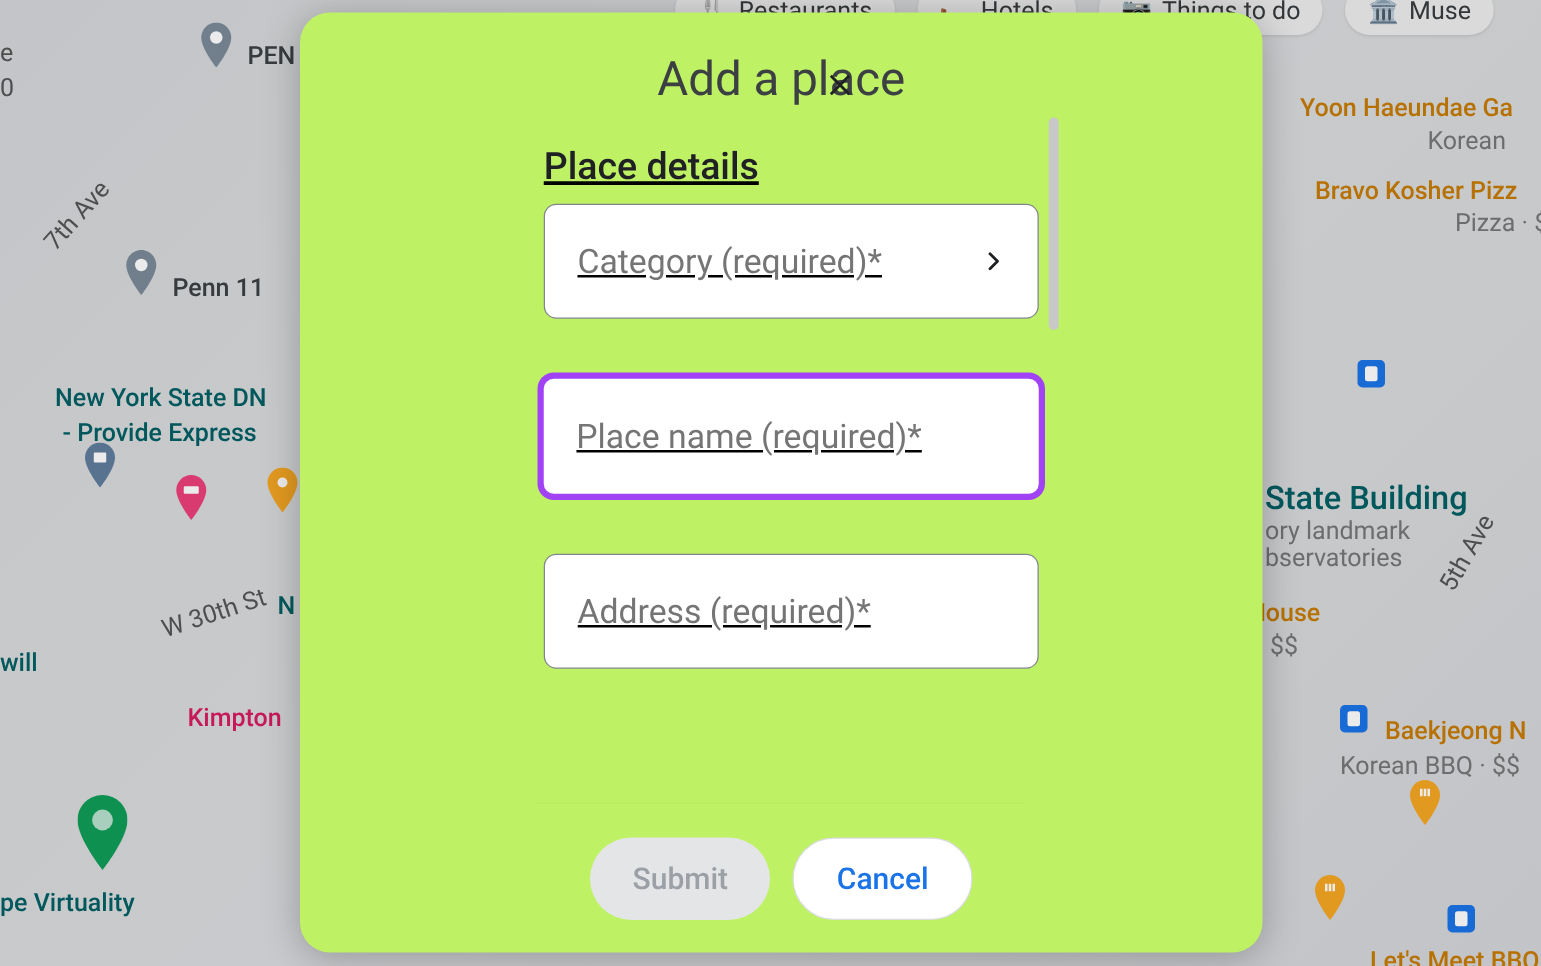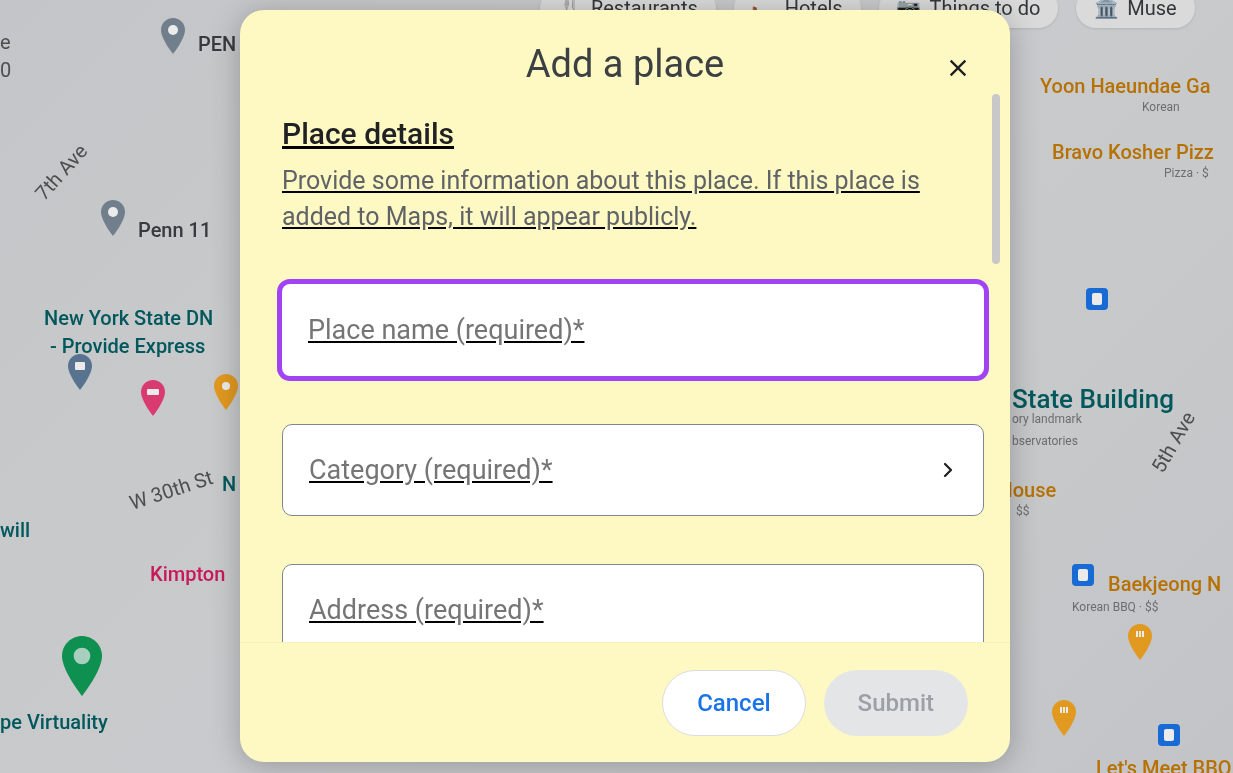--- a/index.html
+++ b/index.html
@@ -29,21 +29,21 @@
     .map-label {
       position: absolute;
       font-size: 20px;
       color: #555;
       white-space: nowrap;
     }
     .map-label.dark { color: #3c4043; font-weight: 500; }
     .map-label.pink { color: #d81b60; font-weight: 500; text-align: right; }
     .map-label.orange { color: #c77b00; font-weight: 500; }
     .map-label.teal { color: #006064; font-weight: 500; }
-    .map-label.small { font-size: 12px; color: #777; }
+    .map-label.small { font-size: 20px; color: #777; }
 
     .pin {
       position: absolute;
       width: 26px;
       height: 36px;
     }
     .pin svg { width: 100%; height: 100%; }
 
     .chip-bar {
       position: absolute;
@@ -64,25 +64,26 @@
       box-shadow: 0 1px 3px rgba(0,0,0,0.12);
       filter: brightness(0.93);
     }
 
     .dialog {
       position: absolute;
       left: 240px;
       top: 10px;
       width: 770px;
       height: 752px;
-      background: #fef9c3;
+      background: #bef264;
       border-radius: 24px;
       box-shadow: 0 4px 30px rgba(0,0,0,0.25);
       display: flex;
       flex-direction: column;
+      align-items: center;
     }
     .dialog-header {
       position: relative;
       padding-top: 32px;
       text-align: center;
     }
     .dialog-title {
       font-size: 38px;
       font-weight: 400;
       color: #3c4043;
@@ -335,35 +336,34 @@
     <div class="close-btn">
       <svg viewBox="0 0 24 24">
           <path d="M19 6.41L17.59 5 12 10.59 6.41 5 5 6.41 10.59 12 5 17.59 6.41 19 12 13.41 17.59 19 19 17.59 13.41 12z" fill="#202124"></path>
         </svg>
     </div>
   </div>
 
   <div class="dialog-body">
     <div class="scroll-track"></div>
     <div class="section-title">Place details</div>
-    <div class="section-desc">Provide some information about this place. If this place is added to Maps, it will appear publicly.</div>
-
-    <div class="field highlighted">
-      <input type="text" placeholder="Place name (required)*" style="">
-    </div>
 
     <div class="field">
       <span class="field-label">Category (required)*</span>
       <svg class="chevron" viewBox="0 0 24 24">
           <path d="M8 4l8 8-8 8" stroke="#202124" stroke-width="3" fill="none" stroke-linecap="round" stroke-linejoin="round"></path>
         </svg>
     </div>
 
+    <div class="field highlighted">
+      <input type="text" placeholder="Place name (required)*" style="">
+    </div>
+
     <div class="field" style="margin-bottom:0;">
       <input type="text" placeholder="Address (required)*" style="">
     </div>
   </div>
 
   <div class="dialog-footer">
+    <button class="btn btn-submit">Submit</button>
     <button class="btn btn-cancel">Cancel</button>
-    <button class="btn btn-submit">Submit</button>
   </div>
 </div>
 
 </body></html>

